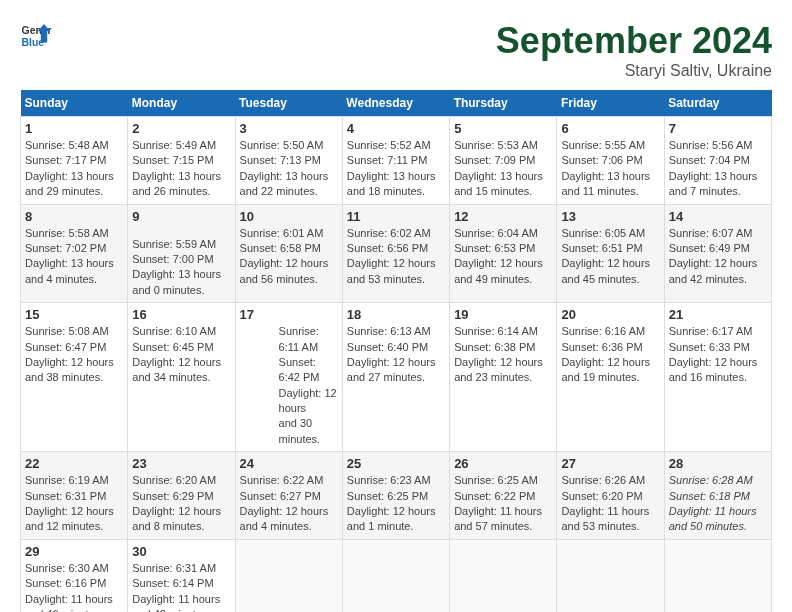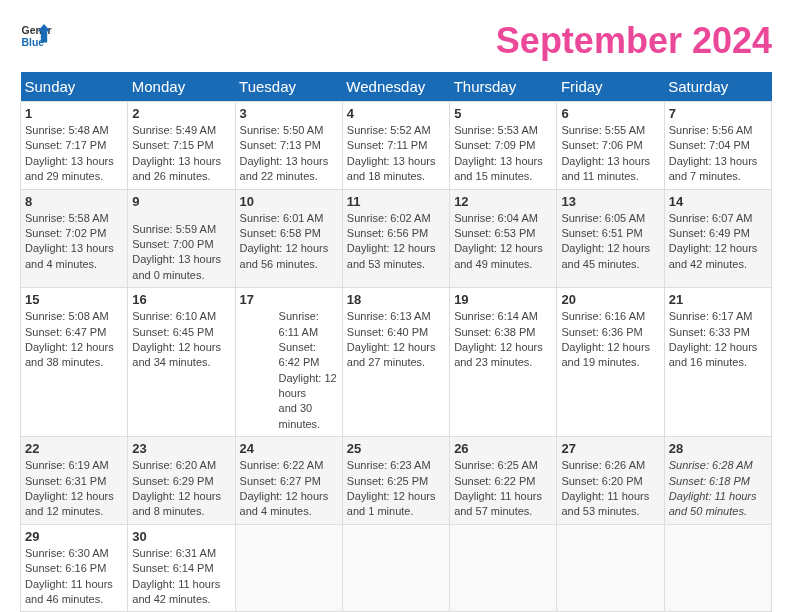--- a/index.html
+++ b/index.html
@@ -24,39 +24,39 @@
     .logo-icon {
       width: 32px;
       height: 32px;
     }
     .title-block {
       text-align: right;
     }
     .month-title {
       font-size: 36px;
       font-weight: bold;
-      color: #ec4899;
+      color: #14532d;
       text-align: center;
     }
     .location {
       font-size: 16px;
       color: #555;
     }
     table {
       width: 100%;
       border-collapse: collapse;
       font-size: 11px;
     }
     thead th {
       background: #1a6bb5;
       color: #fff;
       padding: 6px 4px;
       text-align: left;
-      font-size: 15px;
-      font-weight: normal;
+      font-size: 12px;
+      font-weight: bold;
     }
     tbody td {
       vertical-align: top;
       padding: 4px;
       border: 1px solid #ddd;
       width: 14.28%;
       height: 80px;
       background: #fff;
     }
     tbody tr:nth-child(even) td {
@@ -84,20 +84,21 @@
 <div class="header">
   <div class="logo">
     <svg class="logo-icon" viewBox="0 0 40 40">
       <text x="2" y="18" font-size="13" font-weight="bold" fill="#333">General</text>
       <text x="2" y="32" font-size="13" font-weight="bold" fill="#1a6bb5">Blue</text>
       <polygon points="30,5 38,14 34,14 34,28 26,28 26,14 22,14" fill="#1a6bb5"></polygon>
     </svg>
   </div>
   <div class="title-block">
     <div class="month-title">September 2024</div>
+    <div class="location">Staryi Saltiv, Ukraine</div>
   </div>
 </div>
 
 <table>
   <thead>
     <tr>
     <th>Sunday</th>
         <th>Monday</th>
         <th>Tuesday</th>
         <th>Wednesday</th>

